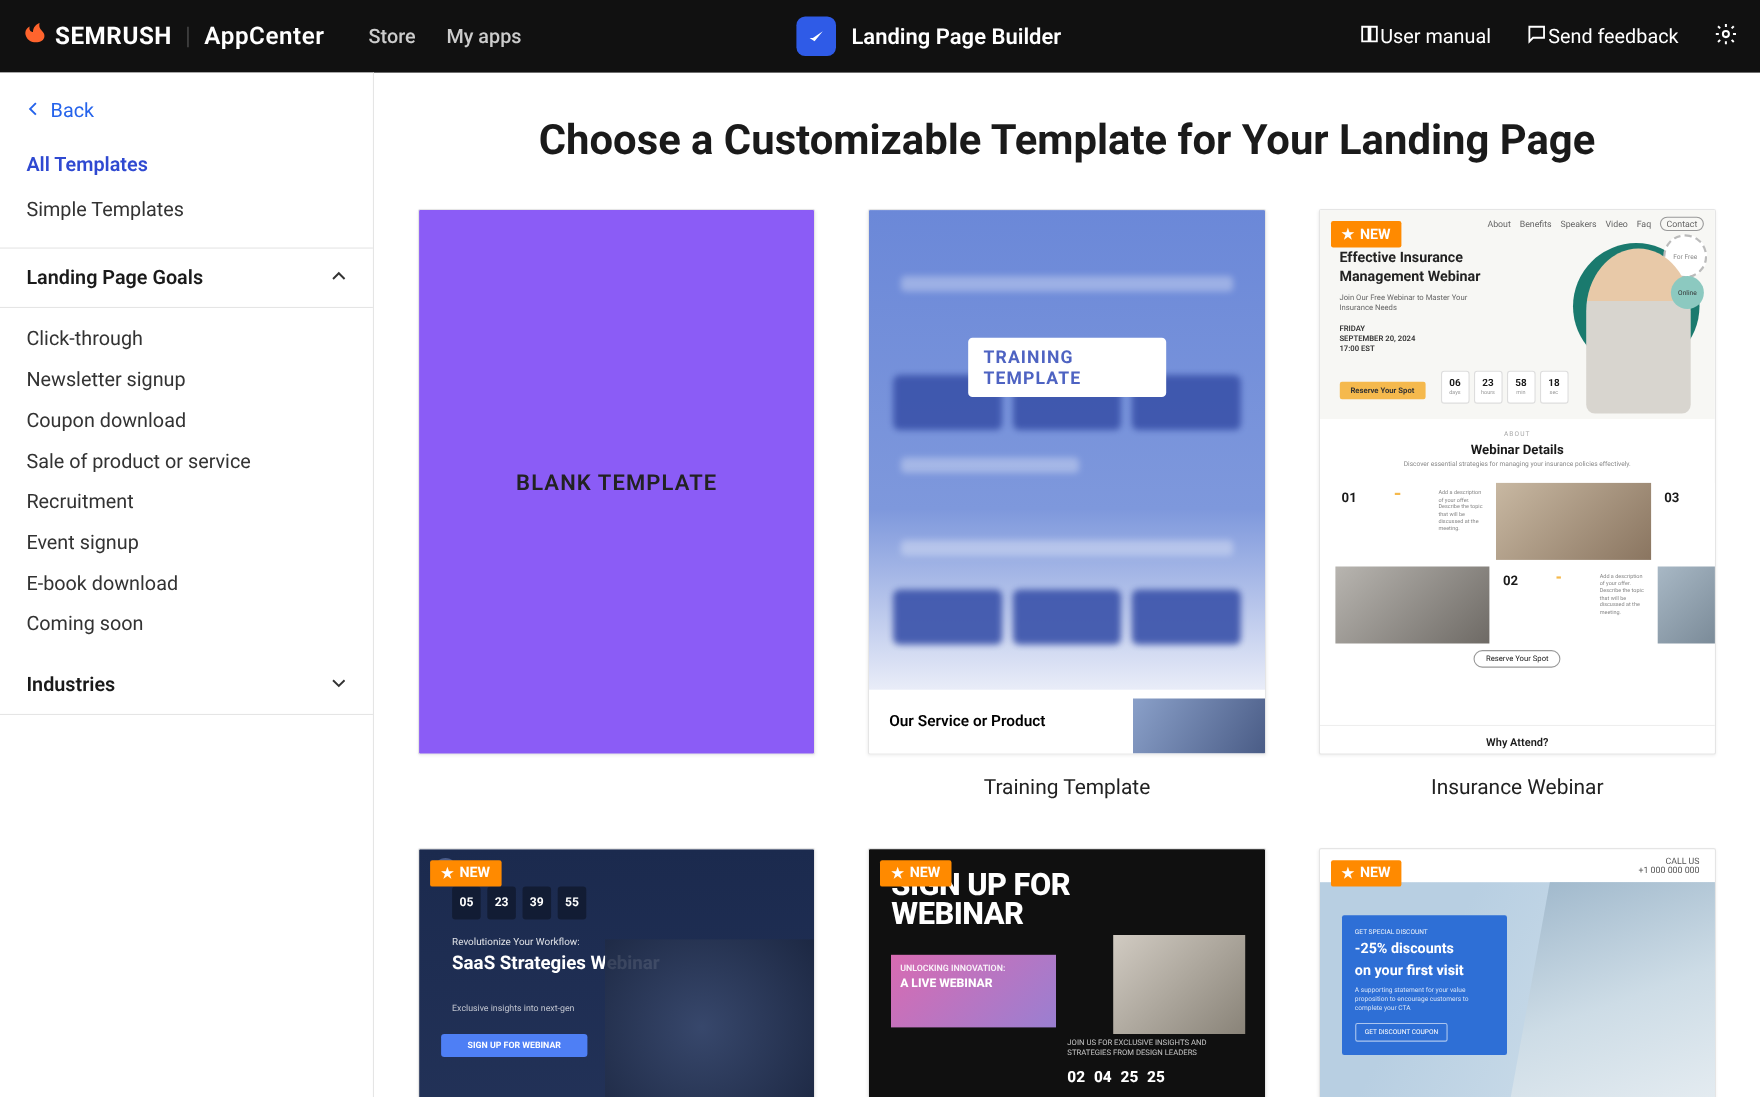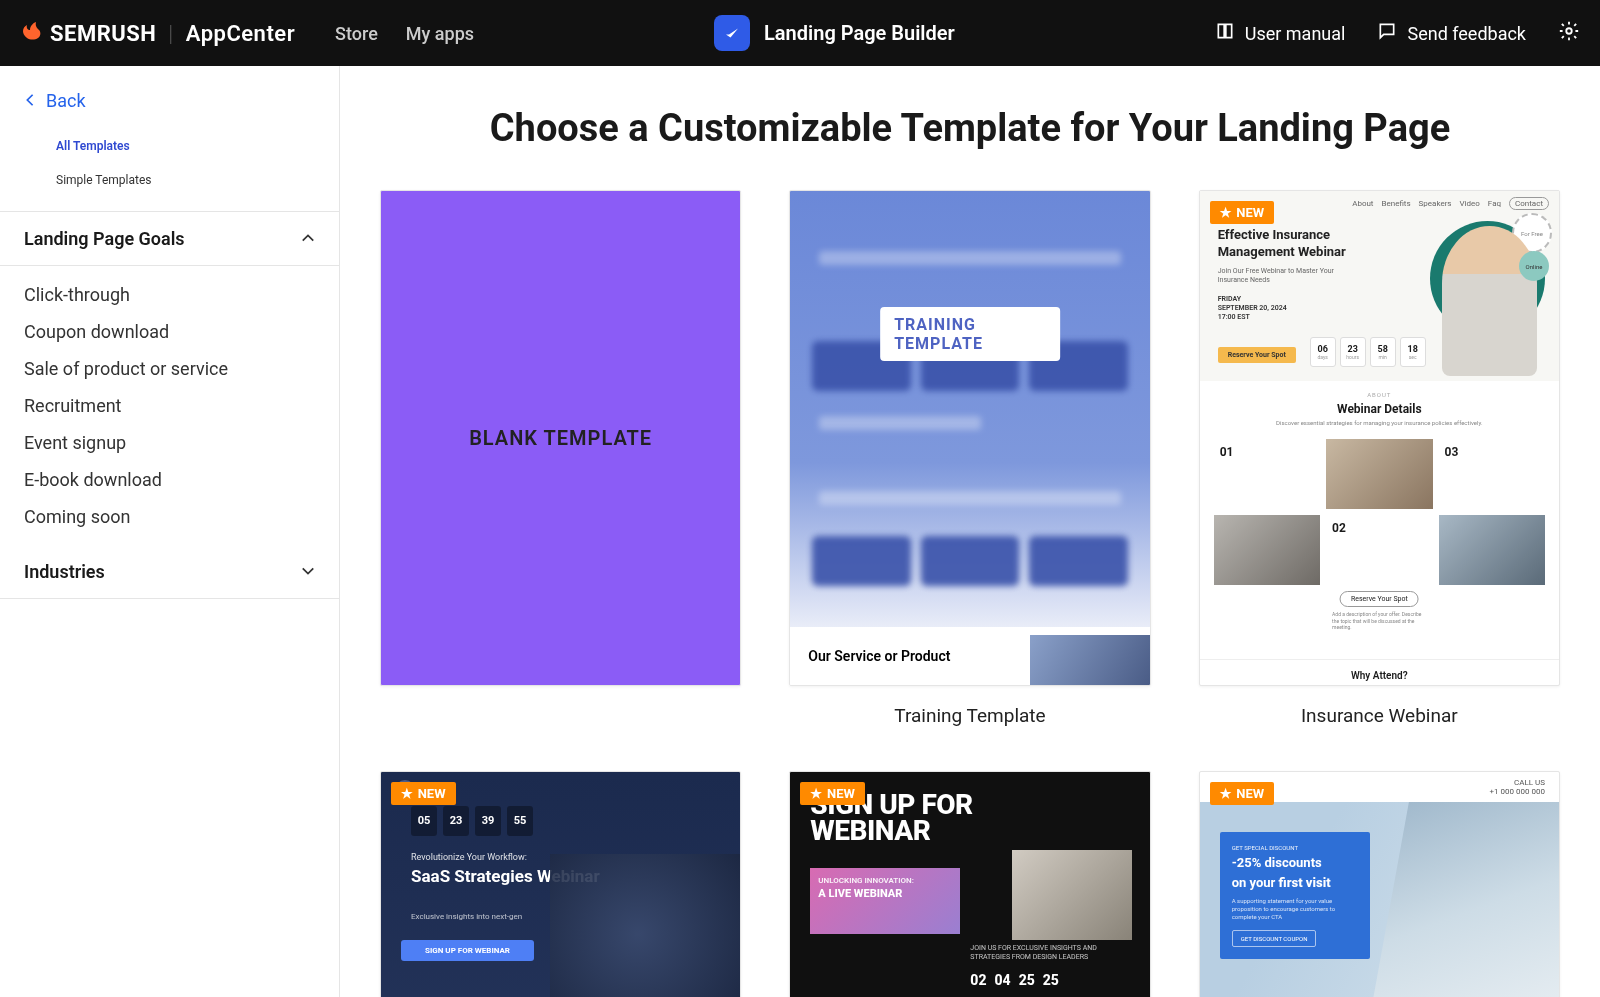--- a/index.html
+++ b/index.html
@@ -11,28 +11,28 @@
   .brand .flame { color: #ff642d; margin-right: 6px; }
   .brand .divider { color: #555; margin: 0 12px; font-weight: 300; }
   .brand .appcenter { font-weight: 600; font-size: 22px; }
   .topnav { margin-left: 40px; display: flex; gap: 28px; }
   .topnav a { color: #ccc; text-decoration: none; font-size: 18px; font-weight: 500; }
   .center-title { margin-left: auto; margin-right: auto; display: flex; align-items: center; gap: 14px; }
   .icon-box { width: 36px; height: 36px; background: #2f5be7; border-radius: 8px; display: flex; align-items: center; justify-content: center; }
   .icon-box svg { width: 18px; height: 18px; fill: #fff; }
   .center-title span { color: #fff; font-size: 20px; font-weight: 600; }
   .right-actions { display: flex; align-items: center; gap: 32px; margin-left: 20px; }
-  .right-actions .action { display: flex; align-items: center; gap: 10px; color: #fff; font-size: 18px; cursor: pointer; }
+  .right-actions .action { display: flex; align-items: center; color: #fff; font-size: 18px; cursor: pointer; }
   .gear { cursor: pointer; }
 
   
   .layout { display: flex; height: calc(100% - 66px); }
   .sidebar { width: 340px; border-right: 1px solid #e5e5e5; background: #fff; padding-top: 18px; }
   .back-link { display: flex; align-items: center; gap: 10px; color: #2563eb; font-size: 18px; padding: 6px 24px 18px; cursor: pointer; }
-  .nav-item { padding: 10px 24px; font-size: 12px; color: #333; cursor: pointer; margin-left: 32px; }
+  .nav-item { padding: 10px 24px; font-size: 18px; color: #333; cursor: pointer; }
   .nav-item.active { color: #2f49d1; font-weight: 600; }
   .section-head { display: flex; align-items: center; justify-content: space-between; padding: 16px 24px; font-size: 18px; font-weight: 600; border-top: 1px solid #e5e5e5; border-bottom: 1px solid #e5e5e5; cursor: pointer; }
   .section-head.no-border-top { border-top: none; }
   .sub-item { padding: 8px 24px; font-size: 18px; color: #333; cursor: pointer; }
   .subs { padding: 10px 0; }
 
   
   .main { flex: 1; padding: 30px 40px; overflow: auto; }
   .page-title { text-align: center; font-size: 38px; font-weight: 700; margin: 10px 0 40px; }
   .grid { display: grid; grid-template-columns: repeat(3, 1fr); gap: 44px 48px; }
@@ -70,21 +70,21 @@
   .ins-top .photo .free-badge { position:absolute; top:40px; right:-2px; width:30px; height:30px; border-radius:50%; background:#8cc9c0; display:flex; align-items:center; justify-content:center; font-size:6px; color:#333; }
   .ins-top .photo .person { position: absolute; bottom: 0; right: 10px; width: 95px; height: 150px; background: linear-gradient(180deg, #e8c9a8 0%, #e8c9a8 32%, #d8d5cf 32%, #d8d5cf 100%); border-radius: 50% 50% 8px 8px / 38% 38% 8px 8px; }
   .ins-top .counter { position: absolute; top: 146px; left: 110px; display: flex; gap: 4px; }
   .ins-top .counter div { width: 26px; height: 30px; background: #fff; border: 1px solid #ddd; border-radius: 3px; display: flex; flex-direction: column; align-items: center; justify-content: center; font-size: 9px; font-weight: 700; }
   .ins-top .counter div small { font-size: 5px; font-weight: 400; color: #999; }
   .ins-mid { position: absolute; top: 200px; left: 0; right: 0; text-align: center; }
   .ins-mid .lbl { font-size: 6px; color: #aaa; letter-spacing: 1px; }
   .ins-mid .h { font-size: 12px; font-weight: 700; margin-top: 4px; }
   .ins-mid .p { font-size: 6px; color: #888; margin-top: 3px; }
   .ins-grid { position: absolute; top: 248px; left: 14px; right: 14px; display: grid; grid-template-columns: 1fr 1fr 1fr; grid-template-rows: 70px 70px; gap: 6px; }
-  .ins-grid .cell { background: #f0ede8; display: flex; flex-direction: column; padding: 6px; gap: 35px; }
+  .ins-grid .cell { background: #f0ede8; display: flex; flex-direction: row; padding: 6px; gap: 35px; }
   .ins-grid .cell.txt { background: #fff; }
   .ins-grid .cell .n { font-size: 12px; font-weight: 700; }
   .ins-grid .cell .bar { height: 2px; width: 20px; background: #f5b94d; margin: 3px 0; }
   .ins-grid .cell .t { font-size: 5px; color: #888; line-height: 1.3; }
   .ins-grid .img1 { background: linear-gradient(135deg,#c8b8a2,#8a7560); }
   .ins-grid .img2 { background: linear-gradient(135deg,#b8b5b0,#6e6a65); }
   .ins-grid .img3 { background: linear-gradient(135deg,#a8b8c5,#5a6a78); }
   .ins-btn { position: absolute; top: 400px; left: 50%; transform: translateX(-50%); border: 1px solid #999; border-radius: 10px; padding: 3px 10px; font-size: 7px; }
   .ins-why { position: absolute; bottom: 4px; left: 0; right: 0; text-align: center; font-size: 10px; font-weight: 600; border-top: 1px solid #eee; padding-top: 10px; }
 
@@ -195,20 +195,21 @@
     <div class="section-head">
       <span>Landing Page Goals</span>
       <span>
         <svg width="14" height="14" viewBox="0 0 16 10" fill="none" stroke="#333" stroke-width="2">
             <path d="M2 8l6-6 6 6"></path>
           </svg>
       </span>
     </div>
     <div class="subs">
       <div class="sub-item">Click-through</div>
+      <div class="sub-item">Newsletter signup</div>
       <div class="sub-item">Coupon download</div>
       <div class="sub-item">Sale of product or service</div>
       <div class="sub-item">Recruitment</div>
       <div class="sub-item">Event signup</div>
       <div class="sub-item">E-book download</div>
       <div class="sub-item">Coming soon</div>
     </div>
 
     <div class="section-head no-border-top" style="border-bottom:1px solid #e5e5e5">
       <span>Industries</span>

